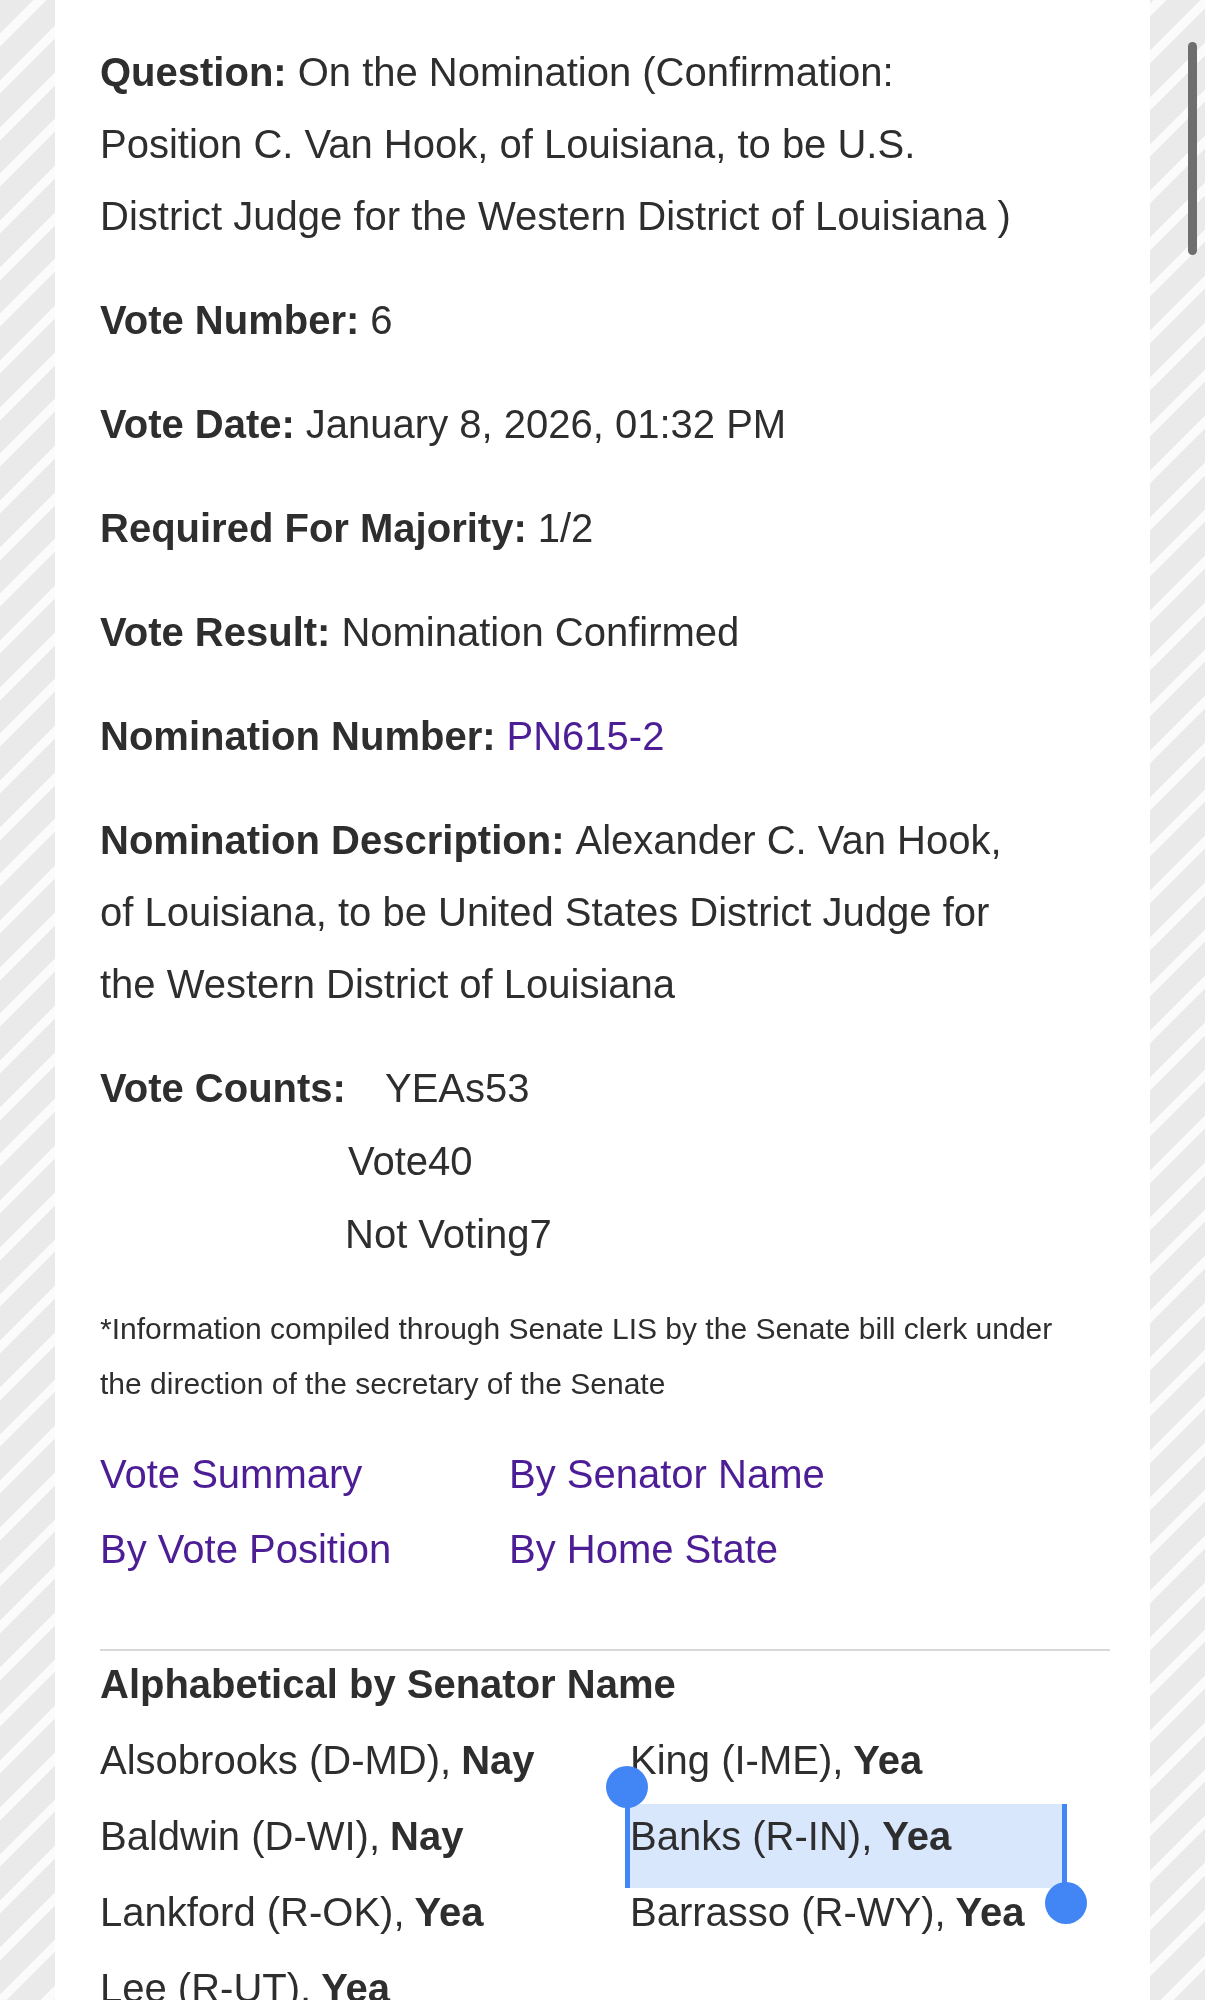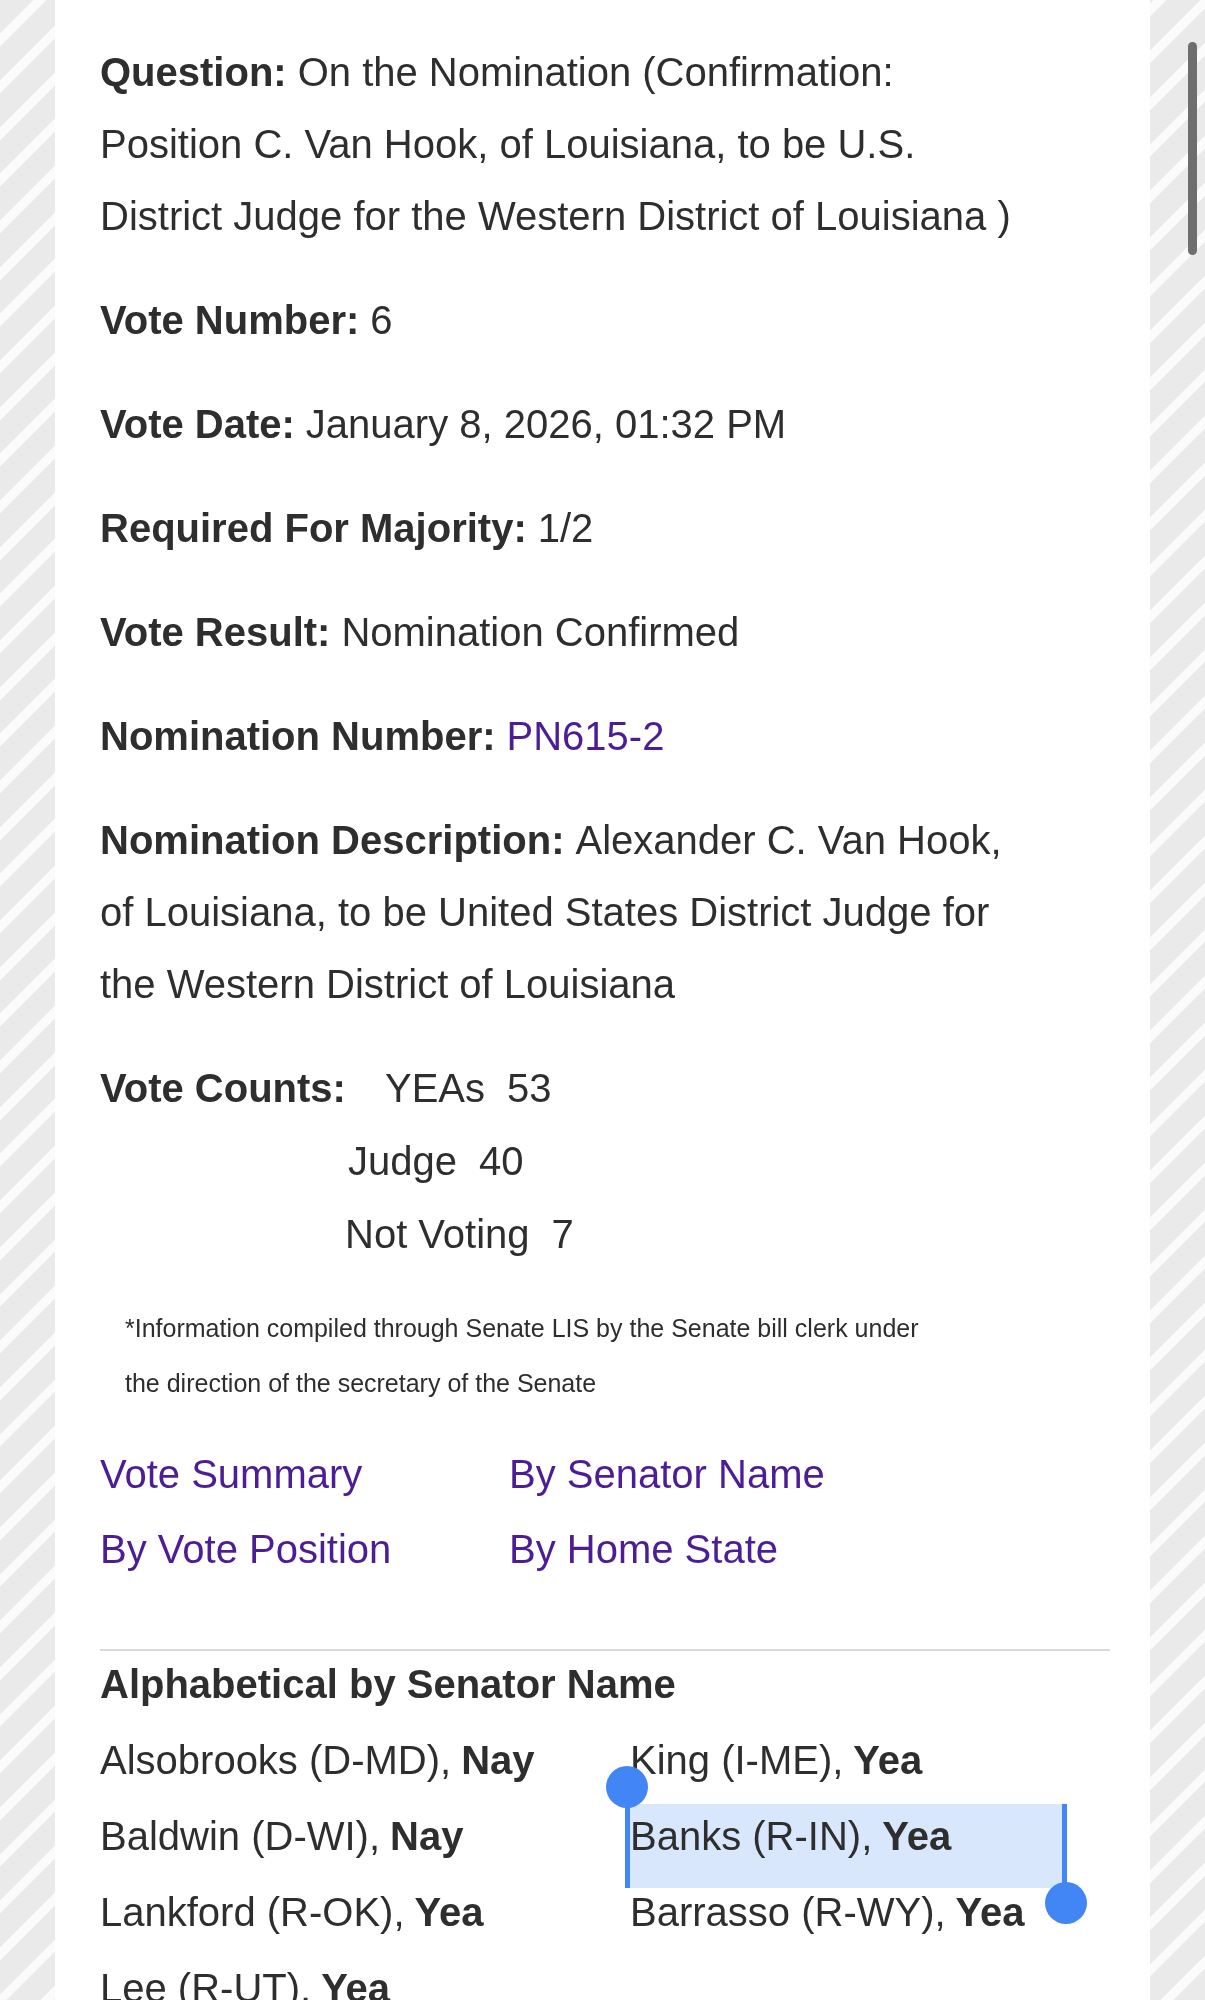--- a/index.html
+++ b/index.html
@@ -18,23 +18,23 @@
   }
   
   .para{font-size:40px;line-height:72px;margin:0 0 32px 0;}
   .para:first-child{margin-top:0;}
   .line{display:block;white-space:nowrap;}
   .lbl{font-weight:bold;margin-right:11px;}
   .link{color:#4c1d95;text-decoration:none;cursor:pointer;}
   
   .vote-counts{margin:0 0 0 0;font-size:40px;}
   .vc-row{position:relative;height:73px;line-height:73px;white-space:nowrap;}
-  .vc-pair{position:absolute;top:0;display:inline-flex;gap:22px;text-align:right;}
+  .vc-pair{position:absolute;top:0;display:inline-flex;text-align:right;}
   
-  .footnote{font-size:25px;line-height:55px;margin-top:30px;margin-left:25px;}
+  .footnote{font-size:30px;line-height:55px;margin-top:30px;}
   
   .links{position:relative;margin-top:26px;font-size:40px;}
   .link-row{position:relative;height:75px;line-height:75px;}
   .link-col2{position:absolute;left:409px;top:0;}
   .link-col1{position:absolute;left:0;top:0;}
   
   .divider{height:2px;background:#d8d8d8;margin-top:62px;border:none;}
   .list-heading{font-size:40px;font-weight:bold;line-height:46px;margin-top:10px;}
   
   .sen-grid{display:grid;grid-template-columns:530px 1fr;margin-top:15px;font-size:40px;}
@@ -102,21 +102,21 @@
     <div class="vote-counts">
       <div class="vc-row">
         <b class="lbl">Vote Counts:</b>
         <span class="vc-pair" style="left:285px">
           <span>YEAs</span>
           <span>53</span>
         </span>
       </div>
       <div class="vc-row">
         <span class="vc-pair" style="left:248px">
-          <span>Judge</span>
+          <span>Vote</span>
           <span>40</span>
         </span>
       </div>
       <div class="vc-row">
         <span class="vc-pair" style="left:245px">
           <span>Not Voting</span>
           <span>7</span>
         </span>
       </div>
     </div>

